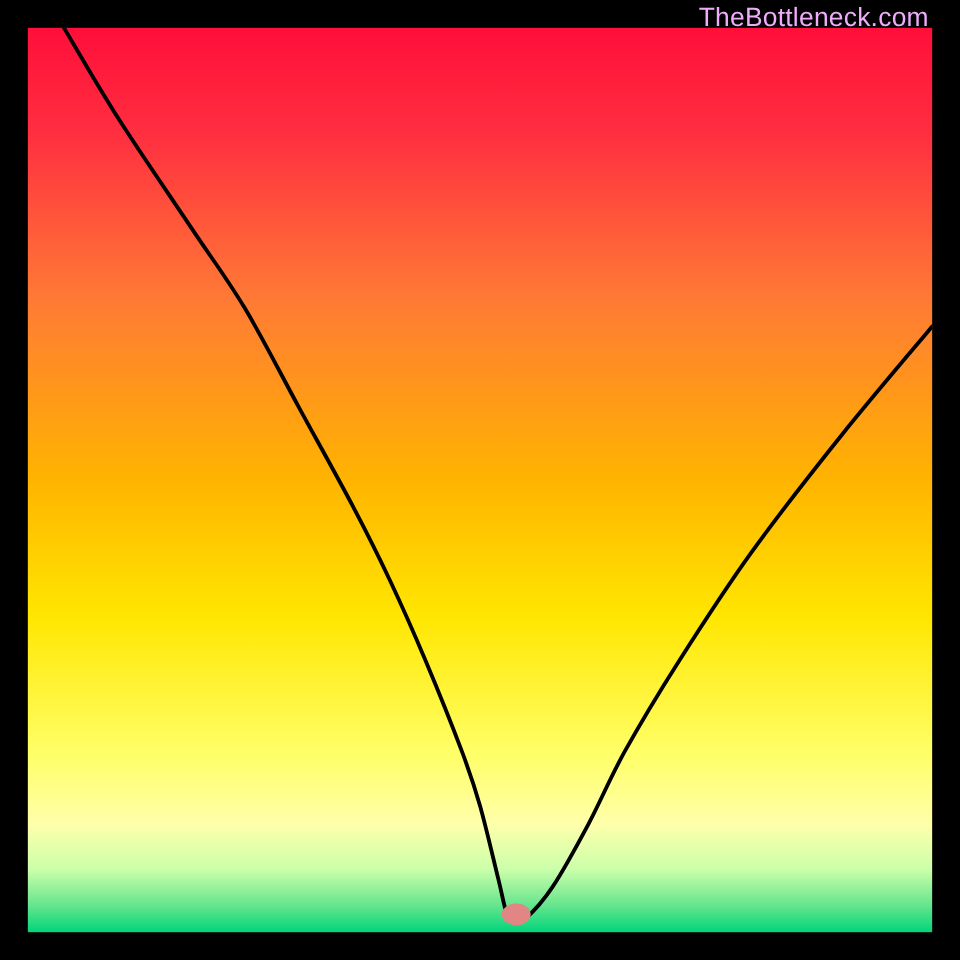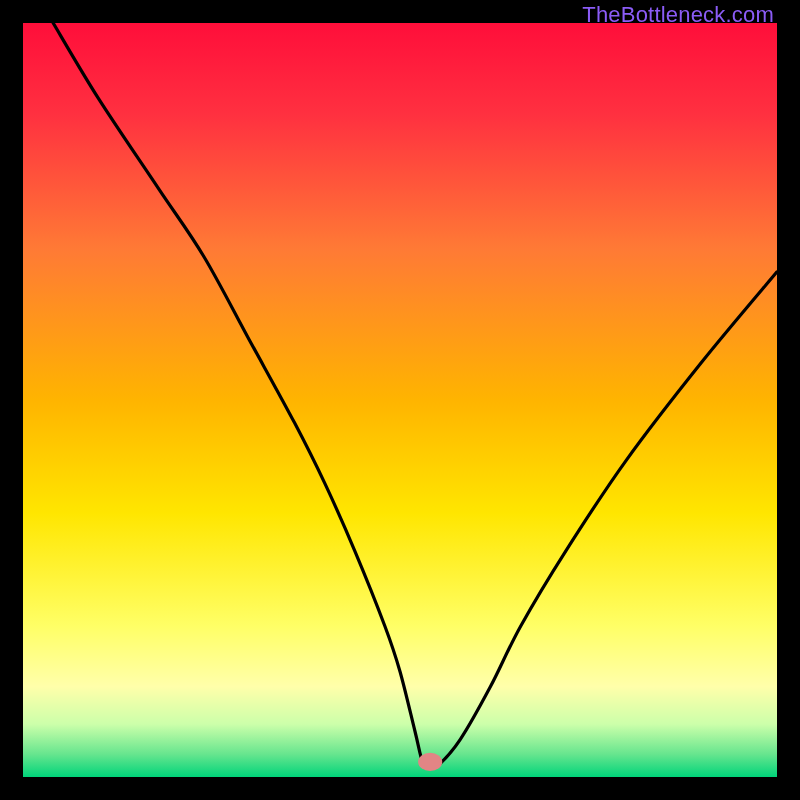--- a/index.html
+++ b/index.html
@@ -23,21 +23,21 @@
     position: absolute;
     left: 0;
     top: 0;
     width: 754px;
     height: 754px;
   }
   .watermark {
     position: absolute;
     top: 2px;
     right: 26px;
-    color: #8b5cf6;
+    color: #f0abfc;
     font-size: 22px;
     font-weight: 500;
     letter-spacing: 0.2px;
   }
   svg { display: block; }
 </style>
 </head>
 <body>
 
 <div class="watermark">TheBottleneck.com</div>

